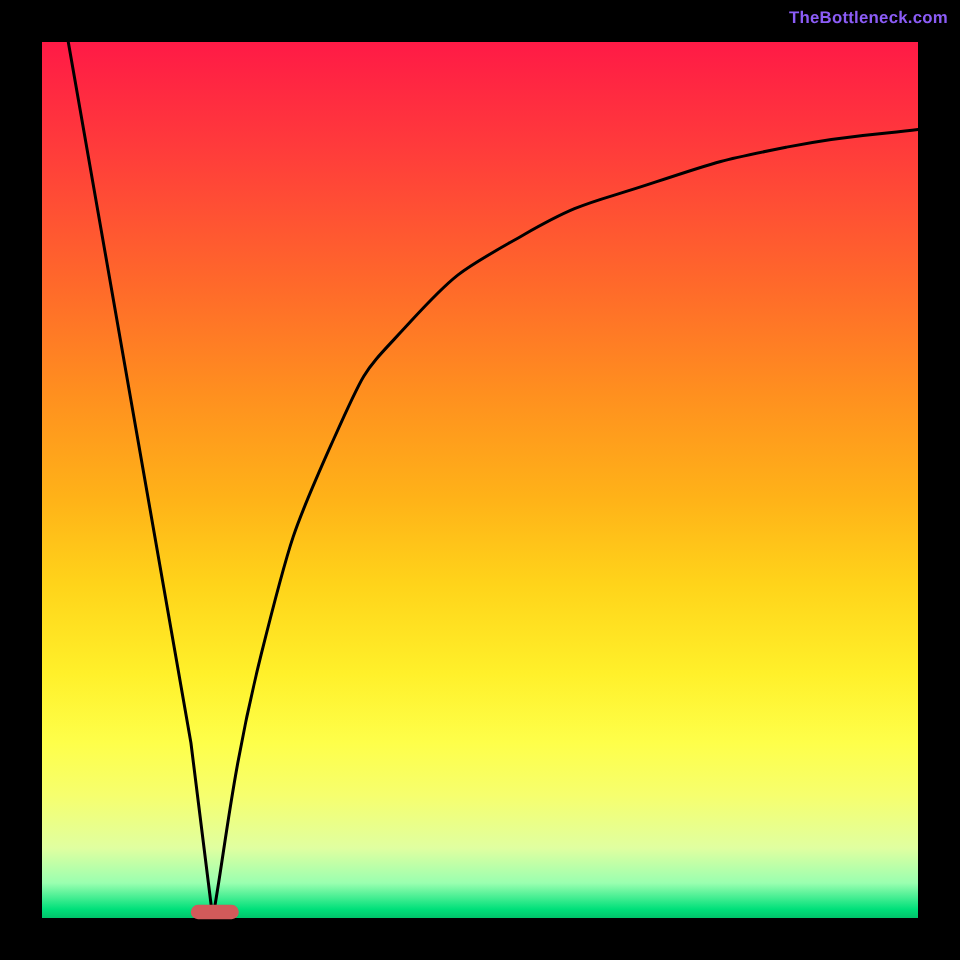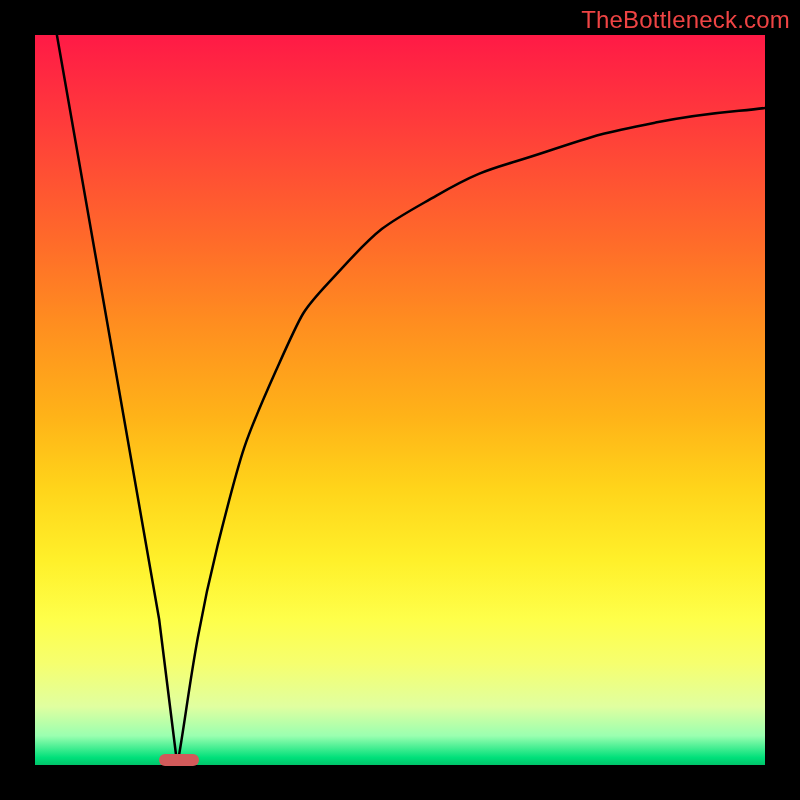--- a/index.html
+++ b/index.html
@@ -53,23 +53,23 @@
   .marker {
     position: absolute;
     height: 12px;
     border-radius: 6px;
     background: #d25a5a;
   }
   .watermark {
     position: absolute;
     top: 6px;
     right: 10px;
-    color: #ef4444;
-    font-size: 24px;
-    font-weight: 400;
+    color: #8b5cf6;
+    font-size: 14px;
+    font-weight: 700;
     letter-spacing: 0.2px;
     user-select: none;
   }
 </style>
 </head>
 <body>
 
 <div class="chart-container">
   <div class="outer-frame"></div>
 

